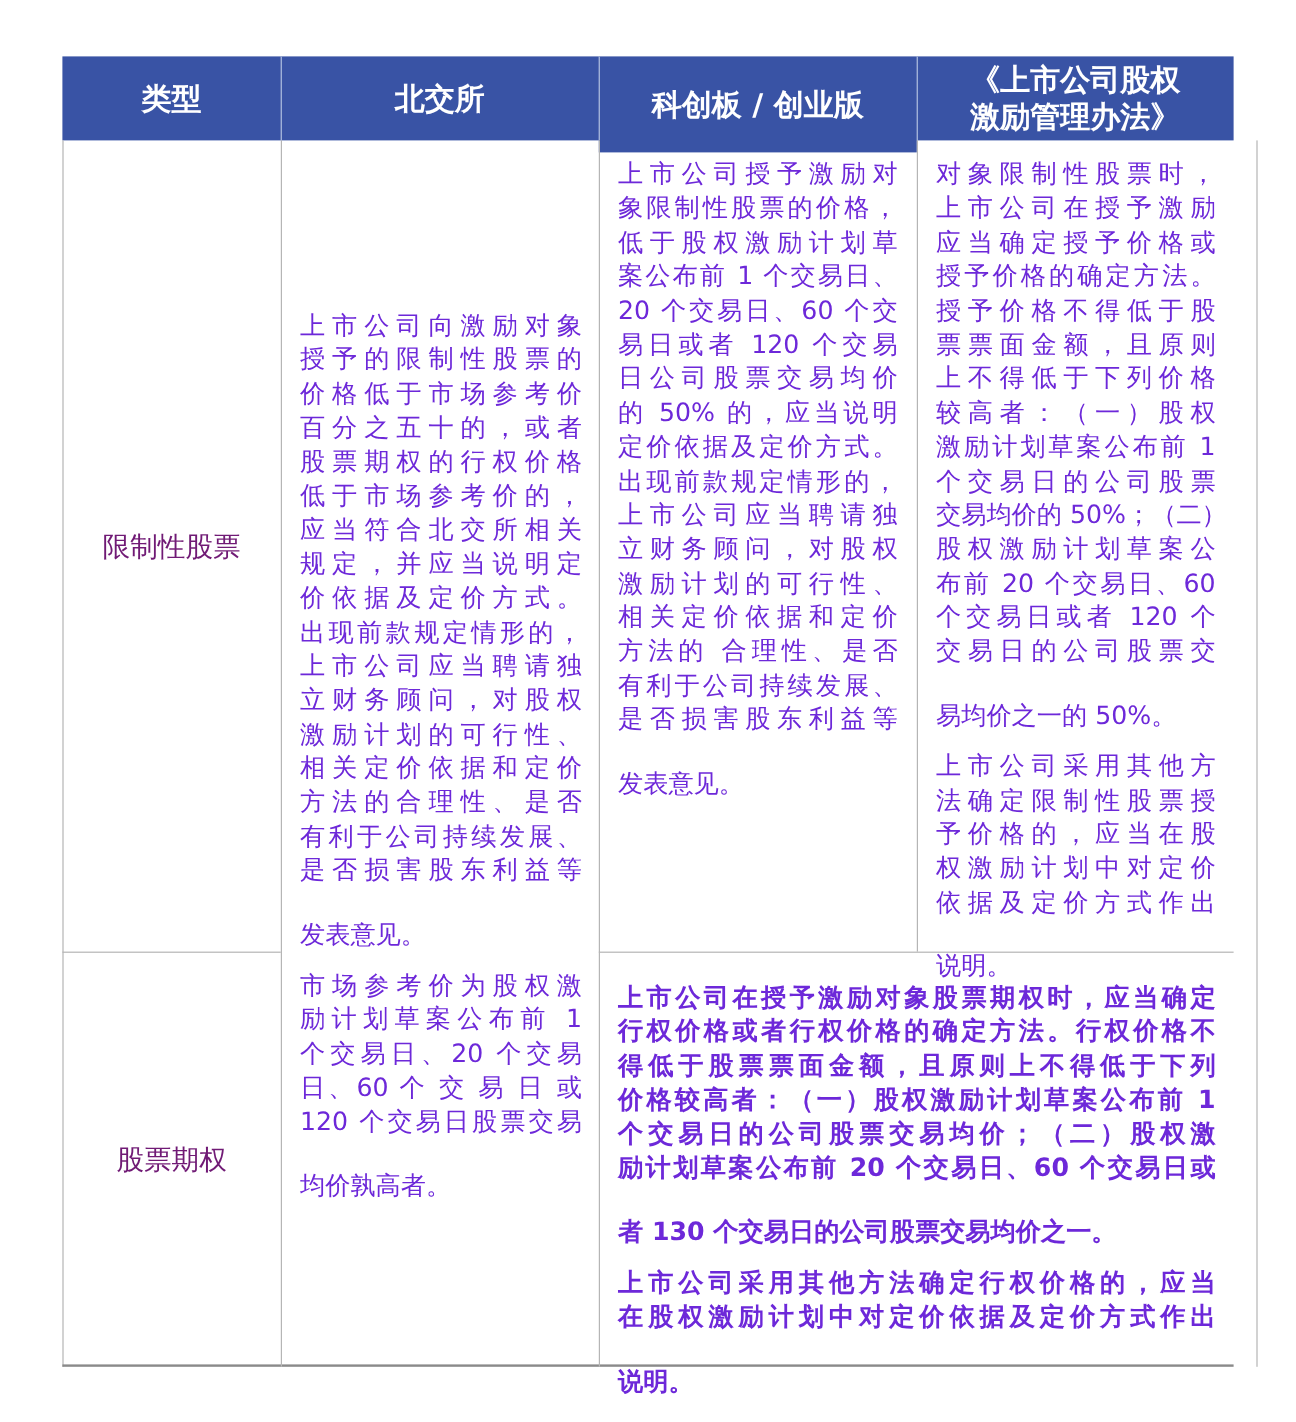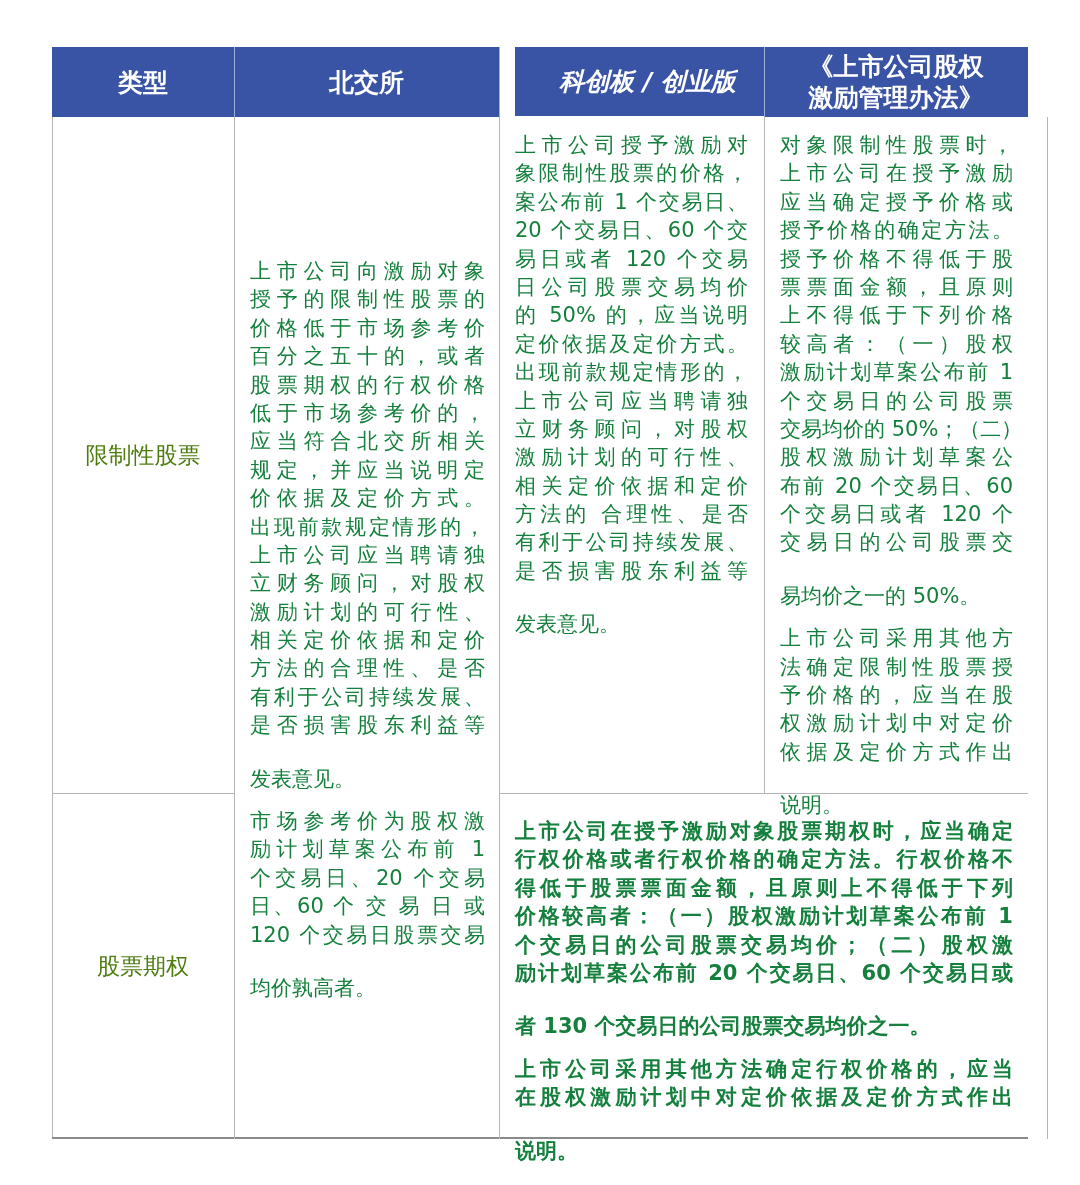--- a/index.html
+++ b/index.html
@@ -10,39 +10,39 @@
   .hdr { background: #3953a5; color: #ffffff; font-weight: bold; font-size: 25px;
          display: flex; flex-direction: column; align-items: center; justify-content: center;
          text-align: center; line-height: 31px; }
   .hdr-sep { position: absolute; top: 0; width: 1px; height: 70px; background: #9fb0d8; }
   .vline { position: absolute; width: 1px; background: #b5b5b5; }
   .hline { position: absolute; height: 1px; background: #b5b5b5; }
   .outer-left { left: 0; top: 70px; height: 1022px; width: 1px; background: #b5b5b5; position:absolute; }
   .outer-right { right: 0; top: 70px; height: 1022px; width: 1px; background: #b5b5b5; position:absolute; }
   .outer-bottom { left: 0; bottom: 0; width: 976px; height: 2px; background: #8a8a8a; position:absolute; }
   .type-label { display: flex; align-items: center; justify-content: center;
-                font-size: 23px; color: #4d7c0f; }
-  .body-text { color: #15803d; font-size: 21px; }
+                font-size: 23px; color: #701a75; }
+  .body-text { color: #6d28d9; font-size: 21px; }
   .line { display: block; height: 28.4px; line-height: 28.4px; white-space: nowrap;
           text-align: justify; text-align-last: justify; }
   .line.last { text-align-last: left; margin-top: 25px; }
   .para + .para { margin-top: 14px; }
 </style>
 </head>
 <body>
 
 <div class="table">
 
   <div class="cell hdr" style="left:0;top:0;width:182px;height:70px;">
     <span>类型</span>
   </div>
   <div class="cell hdr" style="left:182px;top:0;width:265px;height:70px;">
     <span>北交所</span>
   </div>
-  <div class="cell hdr" style="left:463px;top:0;width:265px;height:69px;font-style:italic;">
+  <div class="cell hdr" style="left:447px;top:0;width:265px;height:80px;">
     <span>科创板 / 创业版</span>
   </div>
   <div class="cell hdr" style="left:712px;top:0;width:264px;height:70px;">
     <span>《上市公司股权</span>
     <span>激励管理办法》</span>
   </div>
   <div class="hdr-sep" style="left:182px;"></div>
   <div class="hdr-sep" style="left:447px;"></div>
   <div class="hdr-sep" style="left:712px;"></div>
 
@@ -90,20 +90,21 @@
         <span class="line">日、60 个 交 易 日 或</span>
         <span class="line">120 个交易日股票交易</span>
         <span class="line last">均价孰高者。</span>
       </div>
     </div>
 
   <div class="cell body-text" style="left:447px;top:70px;width:265px;padding:14px 16px 0 16px;">
       <div class="para">
         <span class="line">上市公司授予激励对</span>
         <span class="line">象限制性股票的价格，</span>
+        <span class="line">低于股权激励计划草</span>
         <span class="line">案公布前 1 个交易日、</span>
         <span class="line">20 个交易日、60 个交</span>
         <span class="line">易日或者 120 个交易</span>
         <span class="line">日公司股票交易均价</span>
         <span class="line">的 50% 的，应当说明</span>
         <span class="line">定价依据及定价方式。</span>
         <span class="line">出现前款规定情形的，</span>
         <span class="line">上市公司应当聘请独</span>
         <span class="line">立财务顾问，对股权</span>
         <span class="line">激励计划的可行性、</span>

